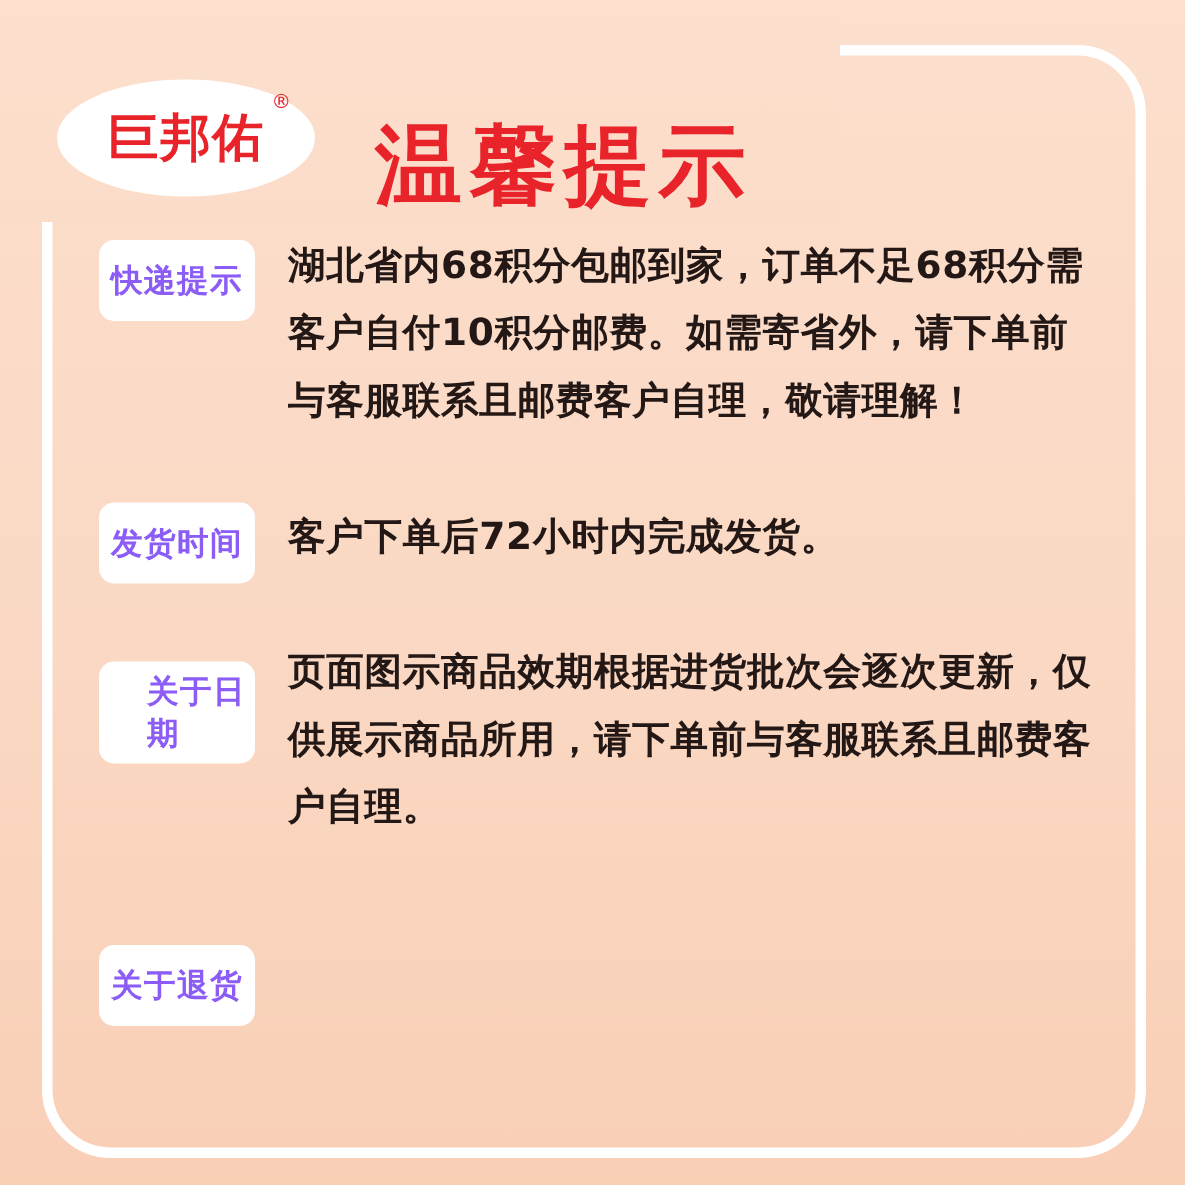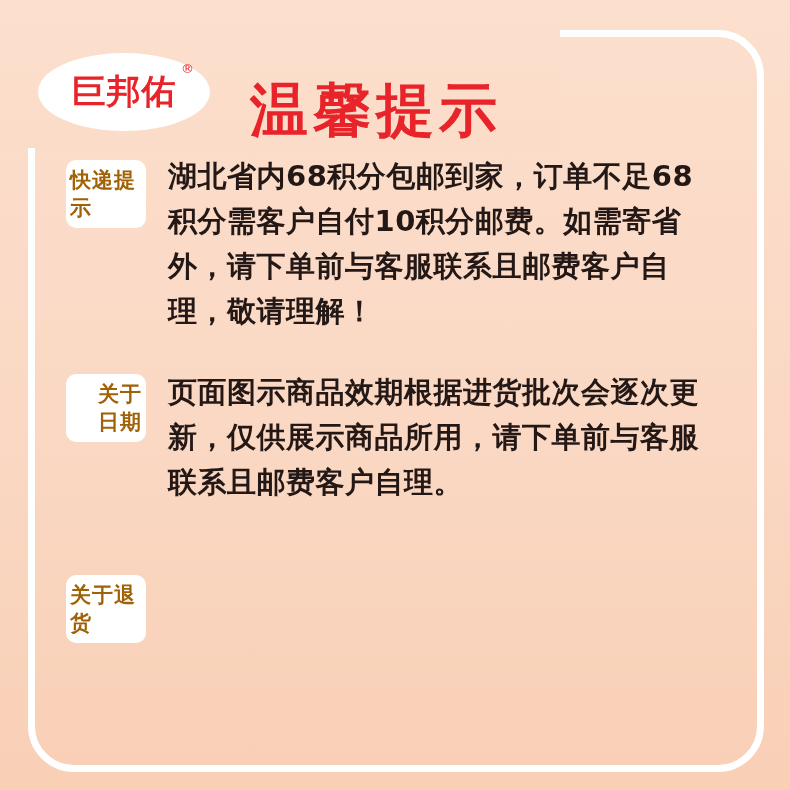--- a/index.html
+++ b/index.html
@@ -108,53 +108,53 @@
     top: 150px;
     width: 672px;
   }
   .row {
     display: flex;
     align-items: flex-start;
     margin-bottom: 26px;
   }
   .tag {
     flex: none;
-    width: 80px;
+    width: 104px;
     min-height: 54px;
     background: #ffffff;
     border-radius: 10px;
-    color: #a16207;
+    color: #8b5cf6;
     font-size: 21px;
     font-weight: bold;
     letter-spacing: 1px;
     display: flex;
     align-items: center;
     justify-content: center;
     box-sizing: border-box;
     padding: 6px 4px;
     font-family: "DejaVu Sans", "Liberation Sans", sans-serif;
   }
   .body {
     margin-left: 22px;
     color: #231815;
-    font-size: 29px;
+    font-size: 25px;
     line-height: 45px;
     font-weight: bold;
     letter-spacing: 0.5px;
     font-family: "DejaVu Sans", "Liberation Sans", sans-serif;
     max-width: 540px;
   }
   
   .row-0 { margin-top: 4px; }
   .row-1 { margin-top: 46px; }
   .row-2 { margin-top: 36px; }
   .row-3 { margin-top: 26px; }
   .row-1 .tag, .row-2 .tag, .row-3 .tag, .row-4 .tag { align-self: flex-start; }
   .row-0 .tag { margin-top: 6px; }
-  .row-2 .tag { margin-top: 4px; padding-left: 32px; }
+  .row-2 .tag { margin-top: 16px; padding-left: 32px; }
   .row-3 .tag { margin-top: 44px; }
 </style>
 </head>
 <body>
 
 <div class="poster">
 
   <div class="frame-mask-left"></div>
   <div class="frame"></div>
   <div class="frame-mask"></div>
@@ -167,20 +167,24 @@
     <div class="title">温馨提示</div>
   </div>
 
   <div class="rows">
 
     <div class="row row-0">
       <div class="tag">快递提示</div>
       <div class="body">湖北省内68积分包邮到家，订单不足68积分需客户自付10积分邮费。如需寄省外，请下单前与客服联系且邮费客户自理，敬请理解！</div>
     </div>
 
+    <div class="row row-1">
+      <div class="tag">发货时间</div>
+      <div class="body">客户下单后72小时内完成发货。</div>
+    </div>
 
     <div class="row row-2">
       <div class="tag">关于日期</div>
       <div class="body">页面图示商品效期根据进货批次会逐次更新，仅供展示商品所用，请下单前与客服联系且邮费客户自理。</div>
     </div>
 
     <div class="row row-3">
       <div class="tag">关于退货</div>
     </div>
 

